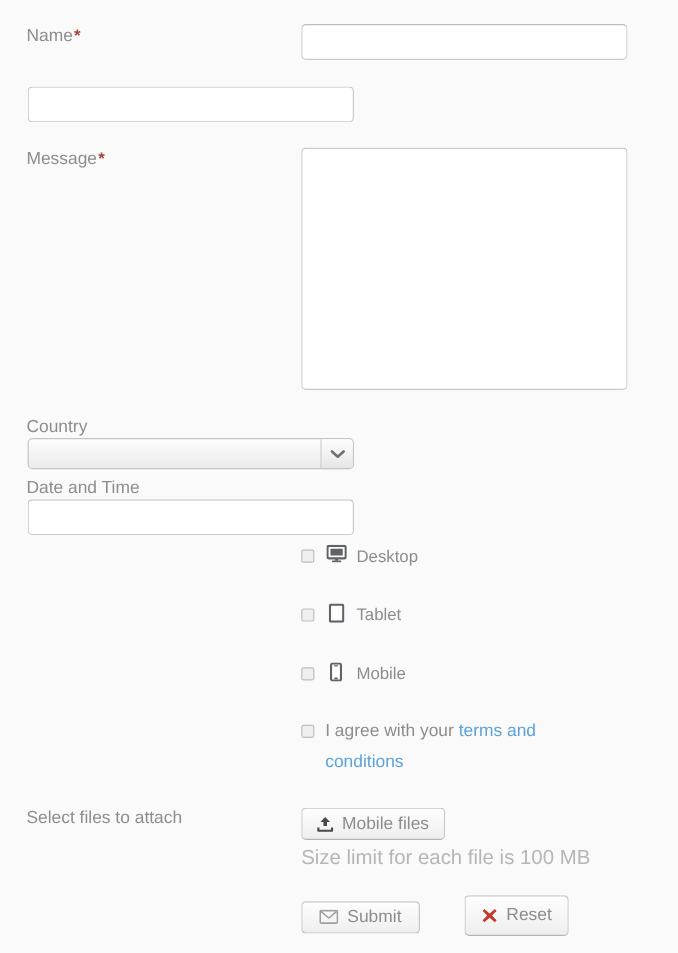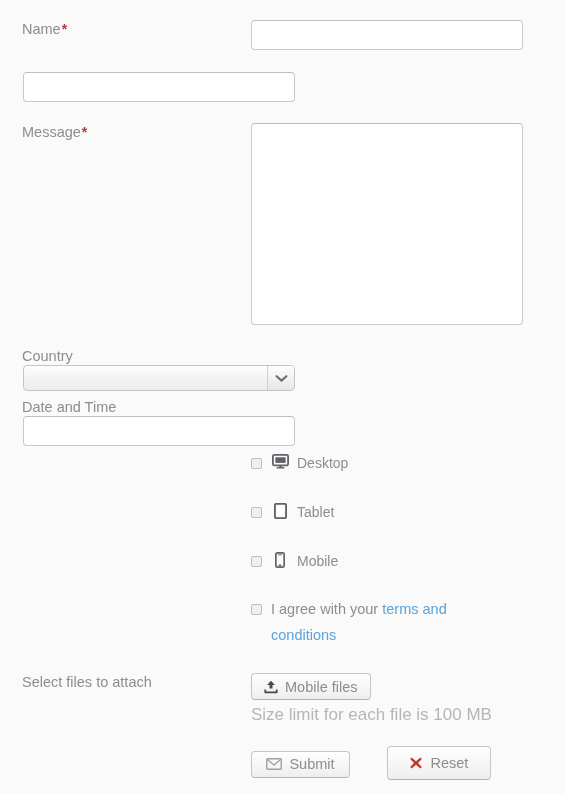--- a/index.html
+++ b/index.html
@@ -318,21 +318,21 @@
     <div class="ctrl-col">
       <button class="btn" type="button" style="width:99px;padding:0;">
         <span>
           <svg width="16" height="12" viewBox="0 0 16 12" aria-hidden="true">
             <rect x="0.8" y="0.8" width="14.4" height="10.4" rx="0.8" fill="none" stroke="#a0a0a0" stroke-width="1.4"></rect>
             <path d="M1.4 1.5 L8 7.0 L14.6 1.5" fill="none" stroke="#a0a0a0" stroke-width="1.3" stroke-linejoin="round"></path>
           </svg>
         </span>
         <span>Submit</span>
       </button>
-      <button class="btn" type="button" style="width:104px;padding:16px;margin-left:33px;">
+      <button class="btn" type="button" style="width:87px;padding:16px;margin-left:33px;">
         <span>
           <svg width="14" height="14" viewBox="0 0 14 14" aria-hidden="true">
             <path d="M2.6 1.4 L7 5.3 L11.4 1.4 L12.8 3.1 L9.0 7.0 L12.8 10.9 L11.4 12.6 L7 8.7 L2.6 12.6 L1.2 10.9 L5.0 7.0 L1.2 3.1 Z" fill="#c0392b"></path>
           </svg>
         </span>
         <span>Reset</span>
       </button>
     </div>
   </div>
 

